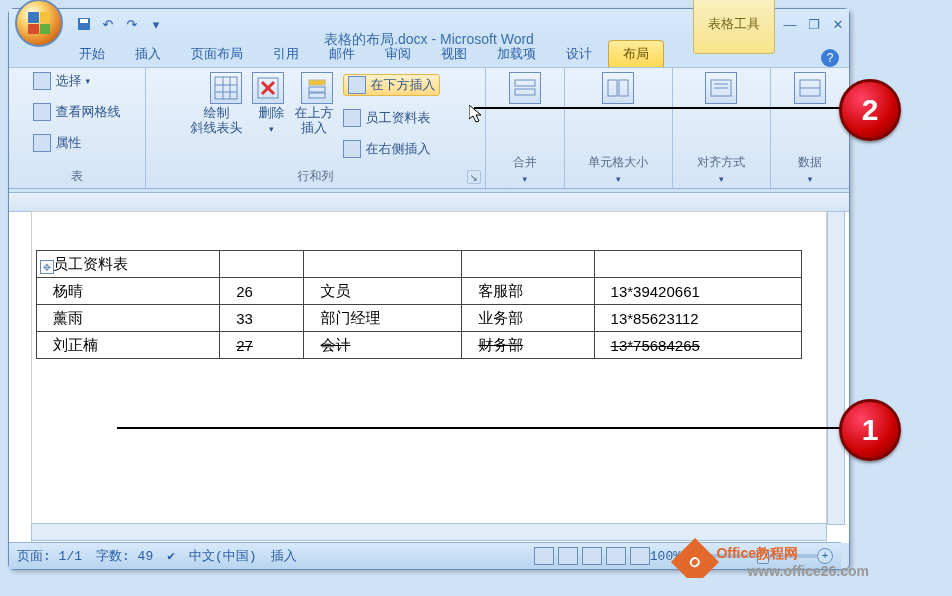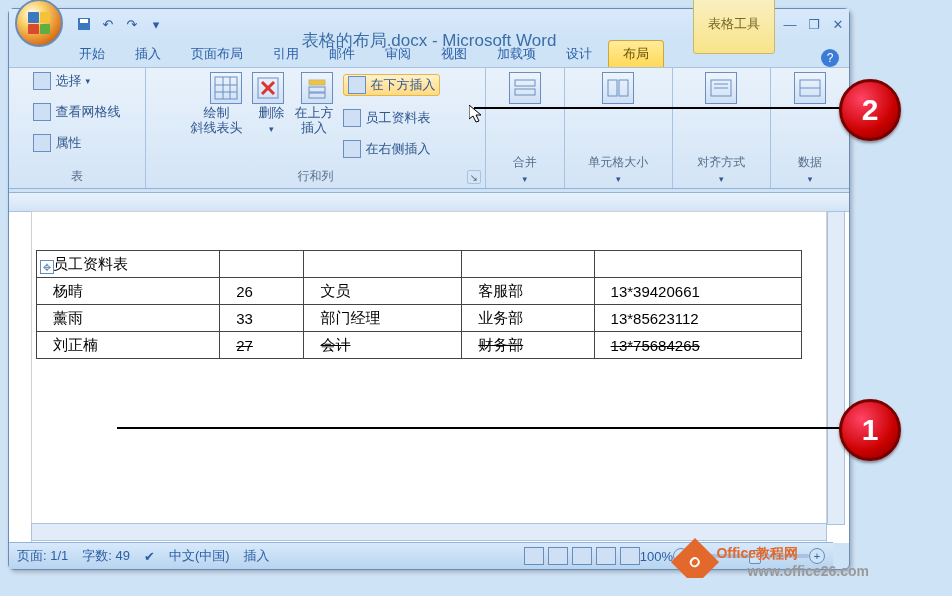--- a/index.html
+++ b/index.html
@@ -5,21 +5,21 @@
   html,body{margin:0;padding:0;font-family:"Microsoft YaHei","SimSun",Arial,sans-serif;font-size:13px;background:#cfe3f7;}
   .app{width:840px;height:560px;margin:8px;border:1px solid #6a8cb8;border-radius:6px;background:#cfe3f7;position:relative;box-shadow:2px 2px 4px rgba(0,0,0,.25);}
   
   .titlebar{height:30px;display:flex;align-items:center;padding:0 4px;background:linear-gradient(#d8e9fb,#cfe3f7);}
   .orb{width:44px;height:44px;border-radius:50%;background:radial-gradient(circle at 35% 30%,#fff,#fbd26a 30%,#e07a1e 70%,#8a3d0a);border:2px solid #6a8cb8;margin:-2px 6px 0 2px;display:flex;align-items:center;justify-content:center;}
   .orb-grid{width:22px;height:22px;display:grid;grid-template-columns:1fr 1fr;grid-template-rows:1fr 1fr;gap:1px;}
   .orb-grid span{display:block;border-radius:1px;}
   .orb-grid .r{background:#d94b2f;} .orb-grid .g{background:#5fae3f;} .orb-grid .y{background:#f4c23a;} .orb-grid .b{background:#3b78c2;}
   .qat{display:flex;gap:6px;align-items:center;margin-left:6px;}
   .qat .btn{width:18px;height:18px;display:flex;align-items:center;justify-content:center;color:#2a5ea5;border-radius:2px;}
-  .title{flex:1;text-align:center;color:#3b6ea7;font-size:17px;margin-top:32px;}
+  .title{flex:1;text-align:center;color:#3b6ea7;font-size:14px;margin-top:32px;}
   .contextual{background:linear-gradient(#faf0c4,#f7e48a);padding:20px 14px;border:1px solid #c9b76a;border-radius:3px;color:#7a6620;font-size:13px;}
   .winbtns{display:flex;gap:10px;margin-left:8px;color:#3b6ea7;}
   .winbtns span{width:14px;text-align:center;}
   
   .tabs{display:flex;align-items:flex-end;height:28px;padding-left:56px;gap:2px;color:#2a5ea5;}
   .tab{padding:4px 14px;border-radius:4px 4px 0 0;cursor:pointer;}
   .tab.active{background:linear-gradient(#ffeb9a,#ffd957);color:#6b5200;border:1px solid #c9a83f;border-bottom:none;}
   .help{margin-left:auto;margin-right:10px;width:18px;height:18px;border-radius:50%;background:#3b7dd6;color:#fff;display:flex;align-items:center;justify-content:center;font-size:12px;}
   
   .ribbon{display:flex;background:linear-gradient(#e9f2fb,#d3e4f6);border-top:1px solid #a8c3e2;border-bottom:1px solid #94b3d6;height:120px;}
@@ -42,21 +42,21 @@
   .docwrap{position:absolute;left:0;right:0;top:183px;bottom:26px;background:#fff;border-top:1px solid #94b3d6;overflow:hidden;}
   .ruler{height:18px;background:linear-gradient(#e9f2fb,#d3e4f6);border-bottom:1px solid #a8c3e2;}
   .doc{position:absolute;left:22px;right:22px;top:18px;bottom:0;background:#fff;border:1px solid #d0d0d0;overflow:auto;}
   .vscroll{position:absolute;right:4px;top:18px;bottom:18px;width:16px;background:#e1ecf8;border:1px solid #a8c3e2;}
   .hscroll{position:absolute;left:22px;right:22px;bottom:2px;height:16px;background:#e1ecf8;border:1px solid #a8c3e2;}
   .anchor{position:absolute;left:8px;top:48px;width:12px;height:12px;border:1px solid #6a8cb8;color:#6a8cb8;font-size:10px;display:flex;align-items:center;justify-content:center;}
   table.dt{border-collapse:collapse;margin:38px 4px 0 4px;width:766px;font-size:15px;}
   table.dt td{border:1px solid #444;padding:2px 16px;height:22px;}
   .strike{text-decoration:line-through;}
   
-  .status{position:absolute;left:0;right:16px;bottom:0;height:26px;background:linear-gradient(#d8e9fb,#b8d4ef);border-top:1px solid #94b3d6;display:flex;align-items:center;padding:0 8px;color:#2a5ea5;font-size:13px;gap:14px;}
+  .status{position:absolute;left:0;right:8px;bottom:0;height:26px;background:linear-gradient(#d8e9fb,#b8d4ef);border-top:1px solid #94b3d6;display:flex;align-items:center;padding:0 8px;color:#2a5ea5;font-size:13px;gap:14px;font-family:Liberation Mono, monospace;}
   .status .zoom{margin-left:auto;display:flex;align-items:center;}
   .slider{width:120px;height:4px;background:#a8c3e2;position:relative;border-radius:2px;}
   .slider::after{content:"";position:absolute;left:60px;top:-4px;width:10px;height:12px;background:#cfe3f7;border:1px solid #6a8cb8;border-radius:2px;}
   .round{width:14px;height:14px;border-radius:50%;background:#cfe3f7;border:1px solid #6a8cb8;display:flex;align-items:center;justify-content:center;font-size:11px;}
   .viewbtns{display:flex;gap:4px;}
   .viewbtns span{width:18px;height:16px;border:1px solid #6a8cb8;background:#cfe0f4;}
   
   .callout{position:absolute;width:56px;height:56px;border-radius:50%;background:radial-gradient(circle at 35% 30%,#f46,#c00 60%,#700);border:3px solid #7a0000;display:flex;align-items:center;justify-content:center;color:#fff;font-size:30px;font-weight:bold;box-shadow:0 2px 3px rgba(0,0,0,.4);}
   .callout.c1{right:-52px;top:390px;}
   .callout.c2{right:-52px;top:70px;}

